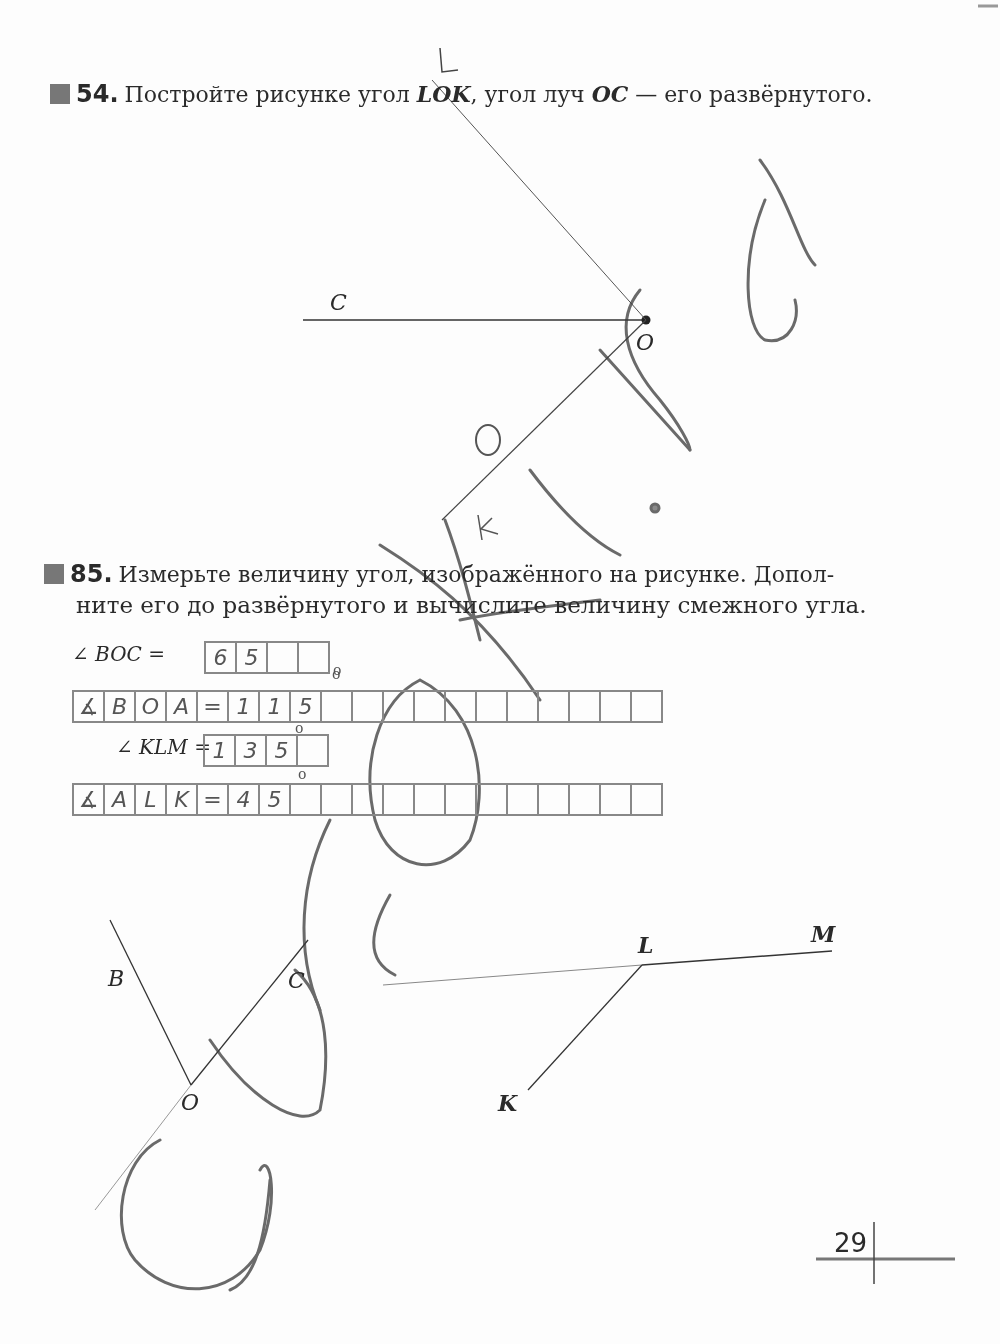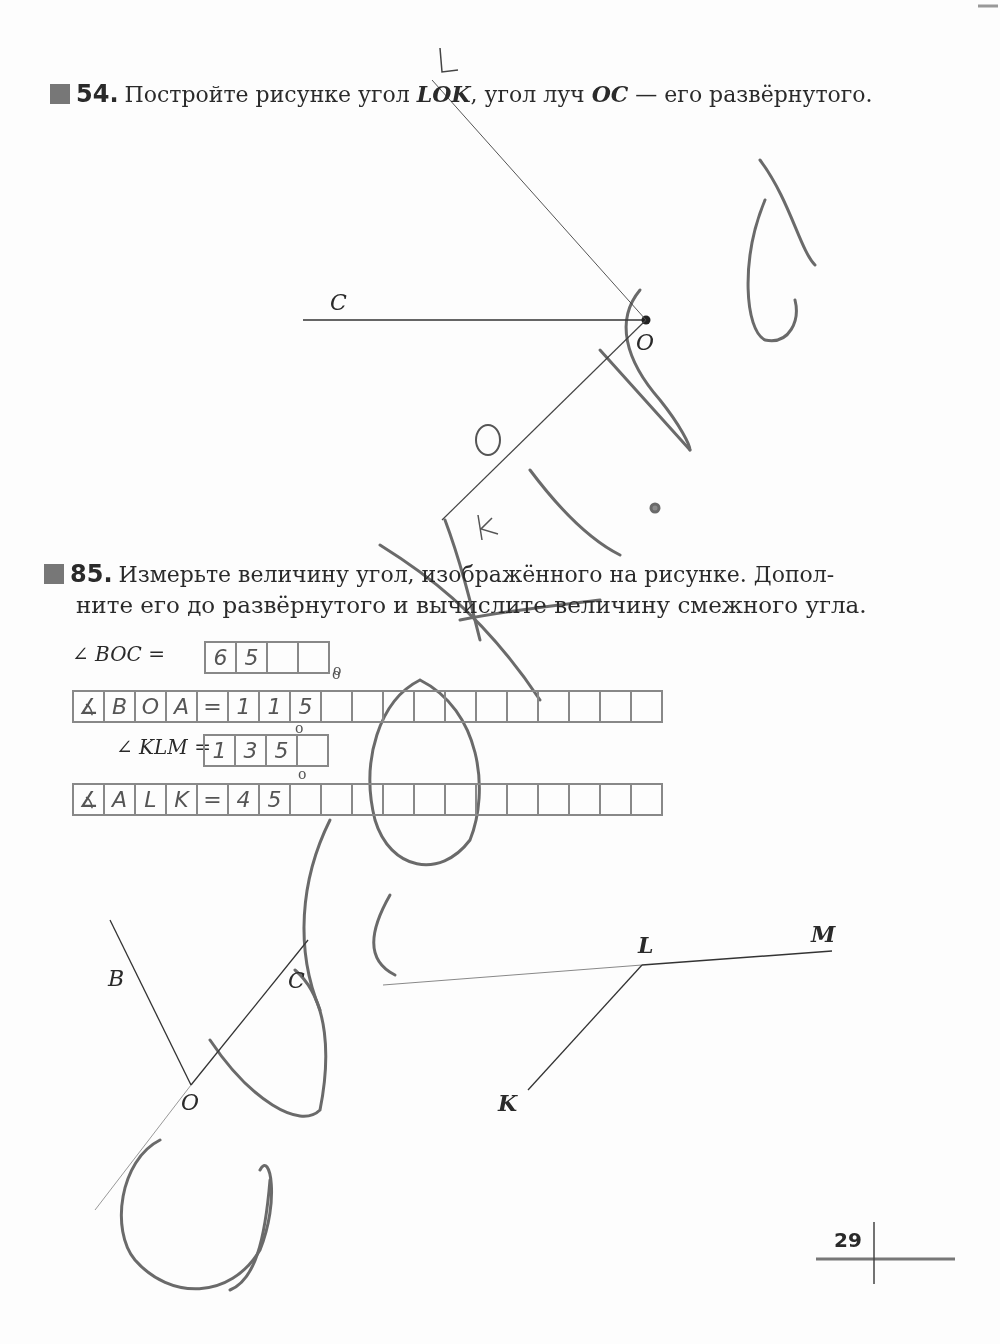--- a/index.html
+++ b/index.html
@@ -23,21 +23,21 @@
   .label-eq { font-size: 20px; font-style: italic; font-weight: normal; white-space: nowrap; }
   .grid { display: flex; border-top: 2px solid #888; border-left: 2px solid #888; }
   .cell {
     width: 29px; height: 29px; border-right: 2px solid #888; border-bottom: 2px solid #888;
     font-family: "DejaVu Sans", "Liberation Sans", sans-serif; font-size: 22px;
     color: #555; text-align: center; line-height: 29px; font-style: italic;
   }
   .fig-label { font-style: italic; font-size: 22px; }
   .fig-label.b { font-weight: bold; }
   .page-num {
-    font-family: "DejaVu Sans", "Liberation Sans", sans-serif; font-weight: bold; font-size: 20px;
+    font-family: "DejaVu Sans", "Liberation Sans", sans-serif; font-weight: normal; font-size: 26px;
   }
   svg.overlay { position: absolute; left: 0; top: 0; }
 </style>
 </head>
 <body>
 
 <svg class="overlay" width="1000" height="1344">
 
   <line x1="978" y1="6" x2="998" y2="6" stroke="#999" stroke-width="3"></line>
 

